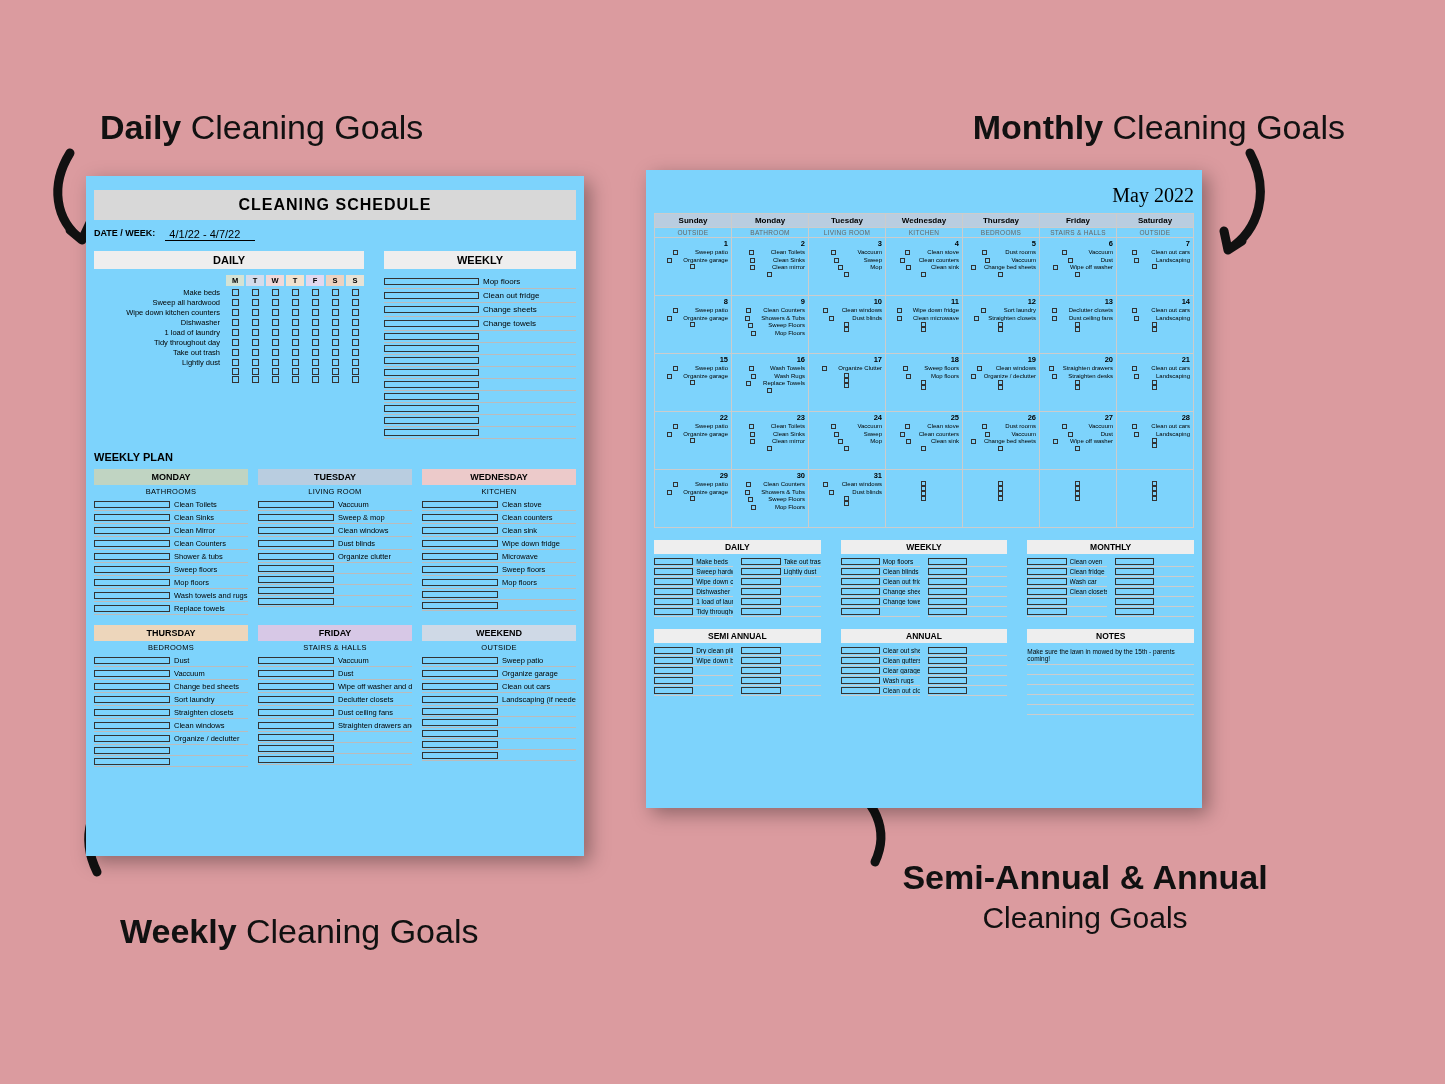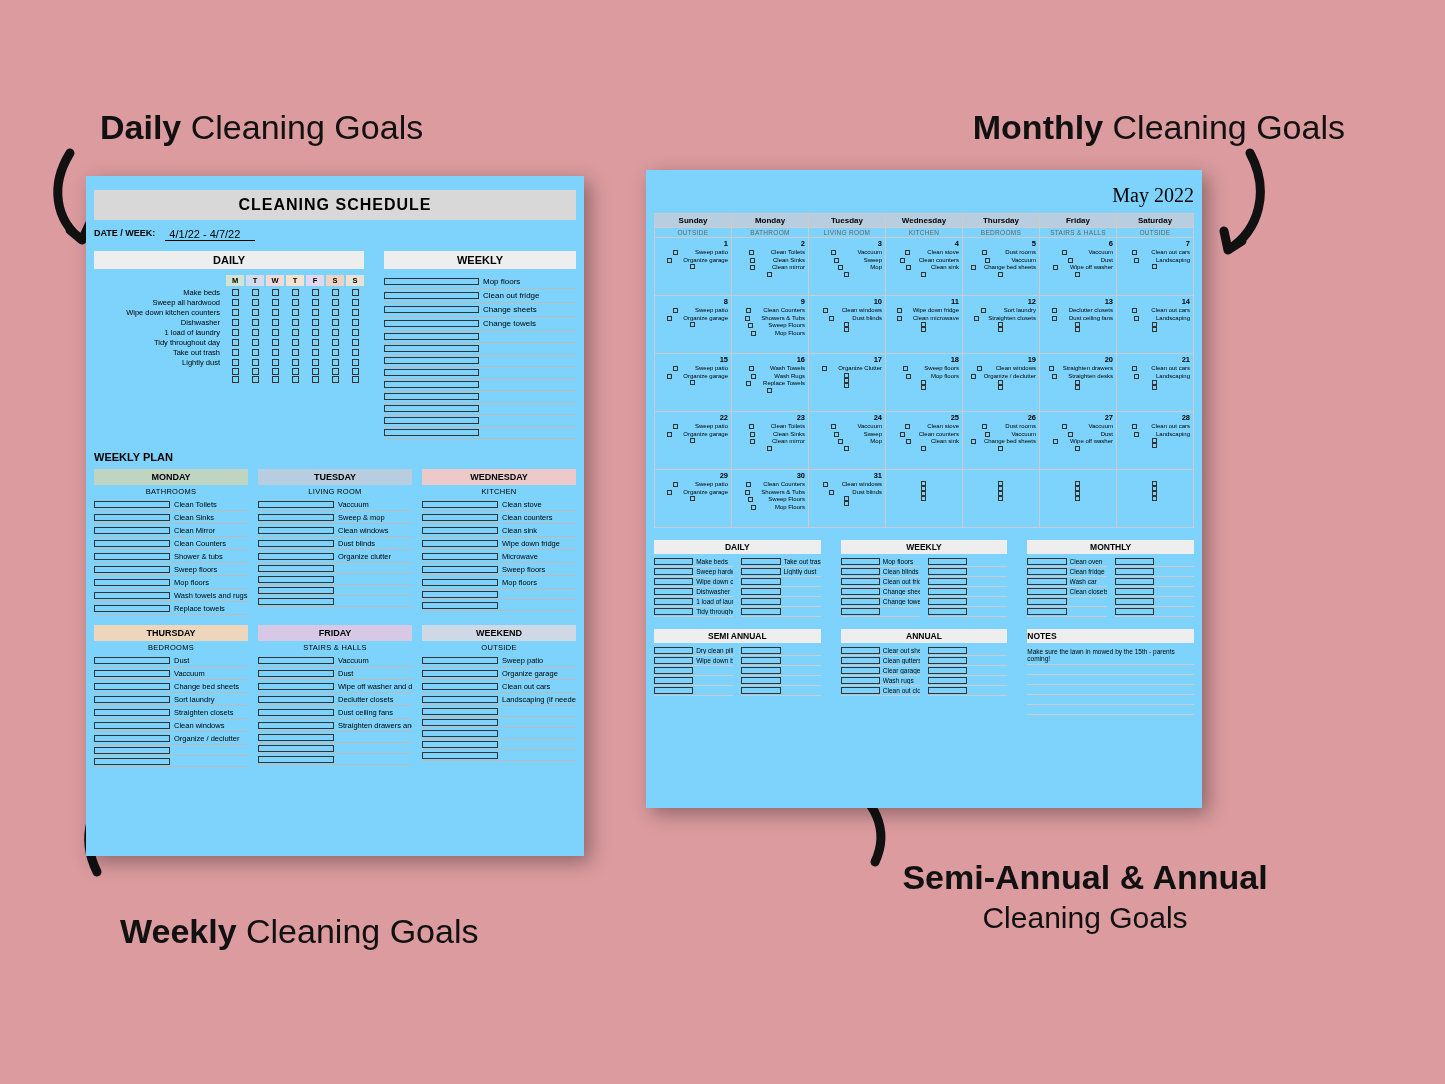--- a/index.html
+++ b/index.html
@@ -54,21 +54,21 @@
   .cal td.cell .items{font-size:6px;margin-top:9px}
   .cal td.cell .items div{display:flex;align-items:center;gap:2px;line-height:1.25}
   .cal td.cell .items .ck{width:5px;height:5px;flex:none}
 
   .goals-row{display:flex;gap:20px;margin-top:12px}
   .gcol{flex:1}
   .gcol .ghead{background:#eee;font-size:8.5px;font-weight:700;text-align:center;padding:2px 0;margin-bottom:3px}
   .gcol .gitems{font-size:6.5px;column-count:2;column-gap:8px}
   .gcol .gitems .gi{display:flex;align-items:center;gap:3px;border-bottom:1px solid #ccc;padding:1px 0;break-inside:avoid}
   .gcol .gitems .gi span{flex:1;white-space:nowrap;overflow:hidden}
-  .gcol.notes .ntitle{background:#eee;font-size:8.5px;font-weight:700;text-align:left;padding:2px 0;margin-bottom:3px}
+  .gcol.notes .ntitle{background:#eee;font-size:8.5px;font-weight:700;text-align:center;padding:2px 0;margin-bottom:3px}
   .gcol.notes .nline{border-bottom:1px solid #ccc;font-size:6.5px;padding:2px 0;min-height:10px}
 </style>
 </head>
 <body>
 
 <div class="label" style="left:100px;top:108px"><b>Daily</b><span> Cleaning Goals</span></div>
 <div class="label" style="left:120px;top:912px"><b>Weekly</b><span> Cleaning Goals</span></div>
 <div class="label" style="right:100px;top:108px;text-align:center"><b>Monthly</b><span> Cleaning Goals</span></div>
 <div class="label" style="right:120px;top:858px;text-align:center;white-space:normal;width:480px"><b style="display:block">Semi-Annual &amp; Annual</b><span style="font-weight:400;font-size:30px">Cleaning Goals</span></div>
 

